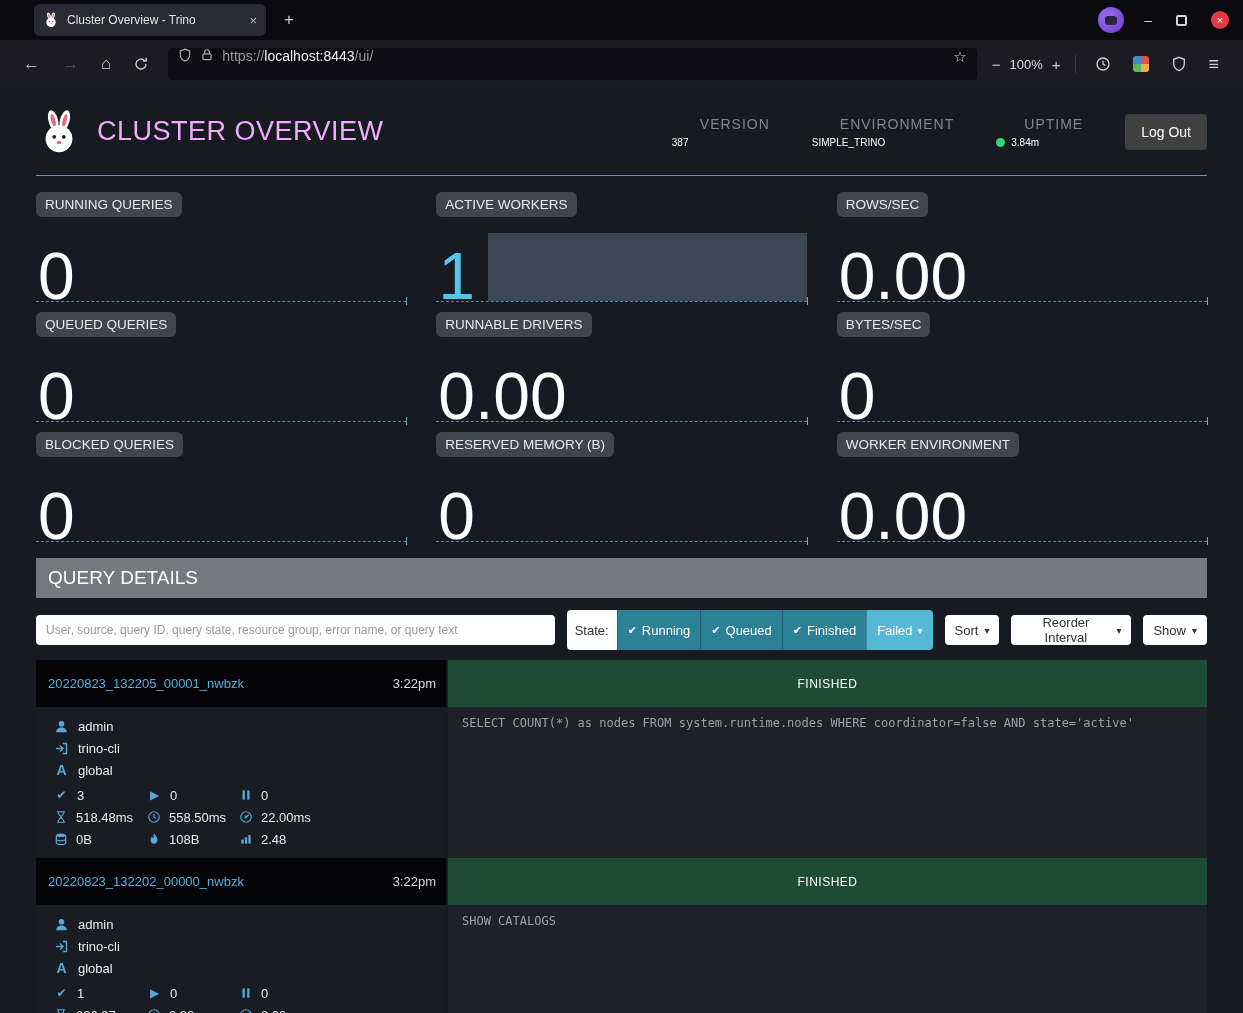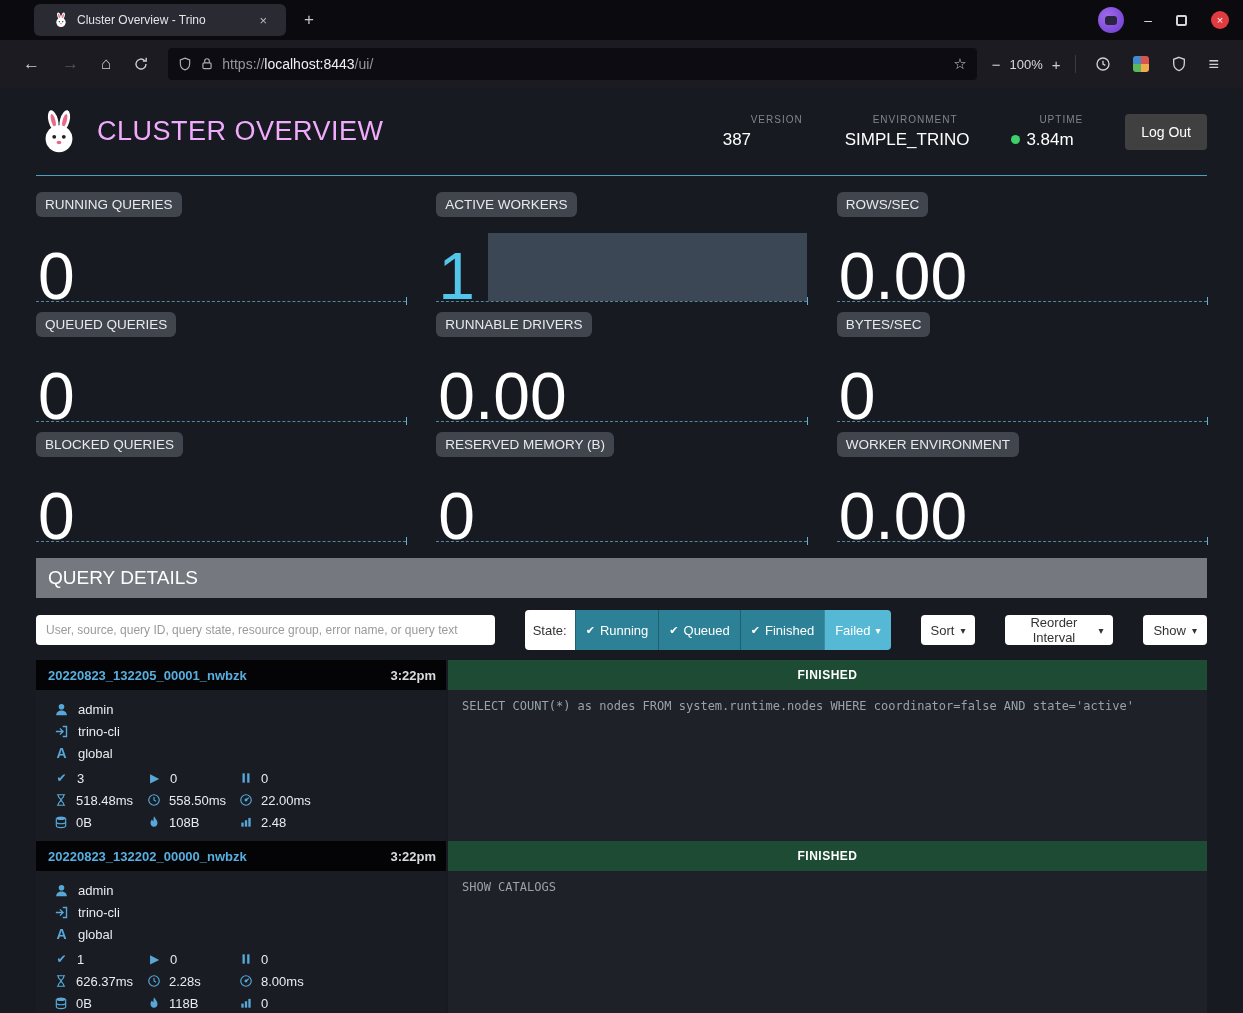--- a/index.html
+++ b/index.html
@@ -5,97 +5,97 @@
   * { box-sizing: border-box; }
   body {
     width: 1243px; height: 1013px; margin: 0; overflow: hidden;
     background: #171a20;
     font-family: "Liberation Sans", "DejaVu Sans", sans-serif;
   }
   svg.ic, svg.url-ic, svg.nav-svg { display: inline-block; }
 
   
   .tab-bar { height: 40px; background: #0b0a0f; display: flex; align-items: center; }
-  .tab { margin-left: 34px; width: 252px; height: 32px; background: #2a2a33; border-radius: 6px;
-         display: flex; align-items: center; padding: 0 19px; gap: 8px; }
+  .tab { margin-left: 34px; width: 232px; height: 32px; background: #2a2a33; border-radius: 6px;
+         display: flex; align-items: center; padding: 0 9px; gap: 8px; }
   .favicon { width: 16px; height: 16px; flex: none; }
   .tab-title { font-size: 12px; color: #e3e3e8; flex: 1; white-space: nowrap; overflow: hidden; }
   .tab-close { color: #b9b9c1; font-size: 13px; cursor: default; }
   .newtab { color: #c6c6cd; font-size: 17px; margin-left: 12px; padding: 0 6px; }
   .tb-spacer { flex: 1; }
   .avatar { width: 26px; height: 26px; border-radius: 50%;
             background: radial-gradient(circle at 35% 35%, #a06ae8, #6a3bd0);
             margin-right: 20px; position: relative; }
   .avatar::after { content: ""; position: absolute; left: 7px; top: 9px; width: 12px; height: 9px;
                    background: #2a2342; border-radius: 3px; }
   .win-min { color: #d5d5db; margin-right: 24px; font-size: 14px; }
   .win-restore { width: 11px; height: 11px; border: 2px solid #d5d5db; border-radius: 2px; margin-right: 24px; }
   .win-close { width: 18px; height: 18px; background: #e23b3f; border-radius: 50%; color: #fff; font-size: 11px;
                display: flex; align-items: center; justify-content: center; margin-right: 14px; }
 
   .nav-bar { height: 48px; background: #1c1b22; display: flex; align-items: center; padding: 0 12px; }
   .nav-btn { color: #cfcfd7; font-size: 17px; padding: 0 11px; }
   .nav-btn.disabled { color: #55555f; }
   .nav-svg { width: 16px; height: 16px; color: #cfcfd7; margin: 0 11px; }
   .url-bar { flex: 1; height: 32px; background: #0d0c12; border-radius: 4px; margin: 0 8px;
-             display: flex; align-items: center; padding: 0 10px; gap: 8px; }
+             display: flex; align-items: flex-start; padding: 0 10px; gap: 8px; }
   .url-ic { width: 14px; height: 14px; color: #adadb6; flex: none; }
   .url-text { font-size: 14px; }
   .u-scheme, .u-path { color: #97979f; }
   .u-host { color: #f1f1f4; }
   .url-spacer { flex: 1; }
   .star { color: #cfcfd7; font-size: 15px; }
   .zoom-out, .zoom-in { color: #cfcfd7; font-size: 15px; padding: 0 7px; }
   .zoom-level { color: #d9d9df; font-size: 13px; padding: 0 2px; }
   .nav-divider { width: 1px; height: 18px; background: #3a3a44; margin: 0 8px; }
   .ext-colors { width: 16px; height: 16px; border-radius: 3px; margin: 0 11px;
                 background: conic-gradient(#d9534f 0 25%, #f0ad4e 0 50%, #5cb85c 0 75%, #428bca 0); }
   .menu-btn { color: #cfcfd7; font-size: 18px; padding: 0 10px; margin-right: 2px; }
 
   
   .page { padding: 0 36px; }
   .trino-header { height: 88px; display: flex; align-items: center; border-bottom: 1px solid #4f9fc2; }
   .logo { width: 46px; height: 46px; flex: none; }
   .page-title { font-size: 27px; color: #f0abfc; margin-left: 15px; letter-spacing: .5px; }
   .hdr-spacer { flex: 1; }
   .meta { margin-left: 42px; }
-  .meta-label { font-size: 10px; color: #80858e; letter-spacing: 1px; margin-left: 28px; }
-  .meta-value { font-size: 17px; color: #fff; margin-top: 5px; display: flex; align-items: center; gap: 6px; }
+  .meta-label { font-size: 14px; color: #80858e; letter-spacing: 1px; margin-left: 28px; }
+  .meta-value { font-size: 10px; color: #fff; margin-top: 5px; display: flex; align-items: center; gap: 6px; }
   .up-dot { width: 9px; height: 9px; border-radius: 50%; background: #3ed06b; flex: none; }
   .logout-btn { margin-left: 42px; background: #404040; color: #fff; font-size: 14px; padding: 10px 16px;
                 border-radius: 4px; border: none; font-family: inherit; }
 
   .stats-grid { display: grid; grid-template-columns: 1fr 1fr 1fr; column-gap: 30px; row-gap: 10px; margin-top: 16px; }
   .stat-card { position: relative; height: 110px; border-bottom: 1px dashed rgba(100,174,208,.75); }
   .stat-card::after { content: ""; position: absolute; right: -1px; bottom: -4px; width: 1px; height: 8px; background: #64aed0; }
   .stat-label { position: absolute; top: 0; left: 0; background: #41464e; color: #e7eaed; font-size: 13.5px;
                 padding: 5px 9px; border-radius: 6px; }
   .stat-fill { display: none; position: absolute; left: 52px; right: 0; bottom: 0; height: 68px; background: #3b4754; }
   .stat-card.highlight .stat-fill { display: block; }
   .stat-value { position: absolute; left: 2px; bottom: 0; font-size: 66px; line-height: .76; color: #fff; z-index: 1; }
   .stat-card.highlight .stat-value { color: #53c5ea; }
 
   .qd-title { margin-top: 16px; background: #75797f; color: #fff; font-size: 19px; padding: 9px 12px; }
-  .toolbar { margin-top: 12px; display: flex; align-items: center; gap: 18px; }
+  .toolbar { margin-top: 12px; display: flex; align-items: center; }
   .search-input { width: 540px; height: 30px; border: none; border-radius: 4px; padding: 0 10px;
                   font-size: 12px; color: #333; font-family: inherit; background: #fff; }
   .search-input::placeholder { color: #9a9a9a; }
   .state-group { display: flex; margin-left: 12px; height: 40px; }
   .state-label { background: #fff; color: #333; font-size: 13px; display: flex; align-items: center;
                  padding: 0 8px; border-radius: 4px 0 0 4px; }
   .filter-btn { background: #2d8196; color: #fff; font-size: 13px; display: flex; align-items: center; gap: 5px;
                 padding: 0 10px; border-left: 1px solid rgba(0,0,0,.25); border-top: none; border-bottom: none; border-right: none; font-family: inherit; }
   .filter-btn .chk { font-size: 11px; }
   .filter-btn.failed { background: #55b9d5; border-radius: 0 4px 4px 0; }
   .white-btn { margin-left: 12px; height: 30px; background: #fff; color: #333; font-size: 13px;
                display: flex; align-items: center; gap: 6px; padding: 0 10px; border-radius: 4px; border: none; font-family: inherit; }
   .caret { font-size: 10px; }
 
   .query-list { margin-top: 10px; }
-  .q-head { display: flex; height: 30px; font-weight: bold; }
+  .q-head { display: flex; height: 47px; }
   .q-head-left { width: 410px; background: #040406; display: flex; align-items: center; padding: 0 10px 0 12px; }
   .q-id { color: #58aede; font-size: 13px; flex: 1; }
   .q-time { color: #d8dbde; font-size: 13px; }
   .q-status { flex: 1; margin-left: 2px; background: #1d4b34; color: #fff; font-size: 12px; letter-spacing: .5px;
               display: flex; align-items: center; justify-content: center; }
   .q-body { display: flex; min-height: 145px; }
   .q-left { width: 410px; padding: 8px 0 8px 18px; background: #191c23; }
   .q-sql { flex: 1; margin-left: 2px; background: #1e2127; padding: 9px 14px;
            font-family: "DejaVu Sans Mono", monospace; font-size: 12px; color: #9aa1a9; white-space: pre-wrap; }
   .q-attr { display: flex; align-items: center; gap: 9px; height: 22px; font-size: 13px; color: #e9ebee; }

